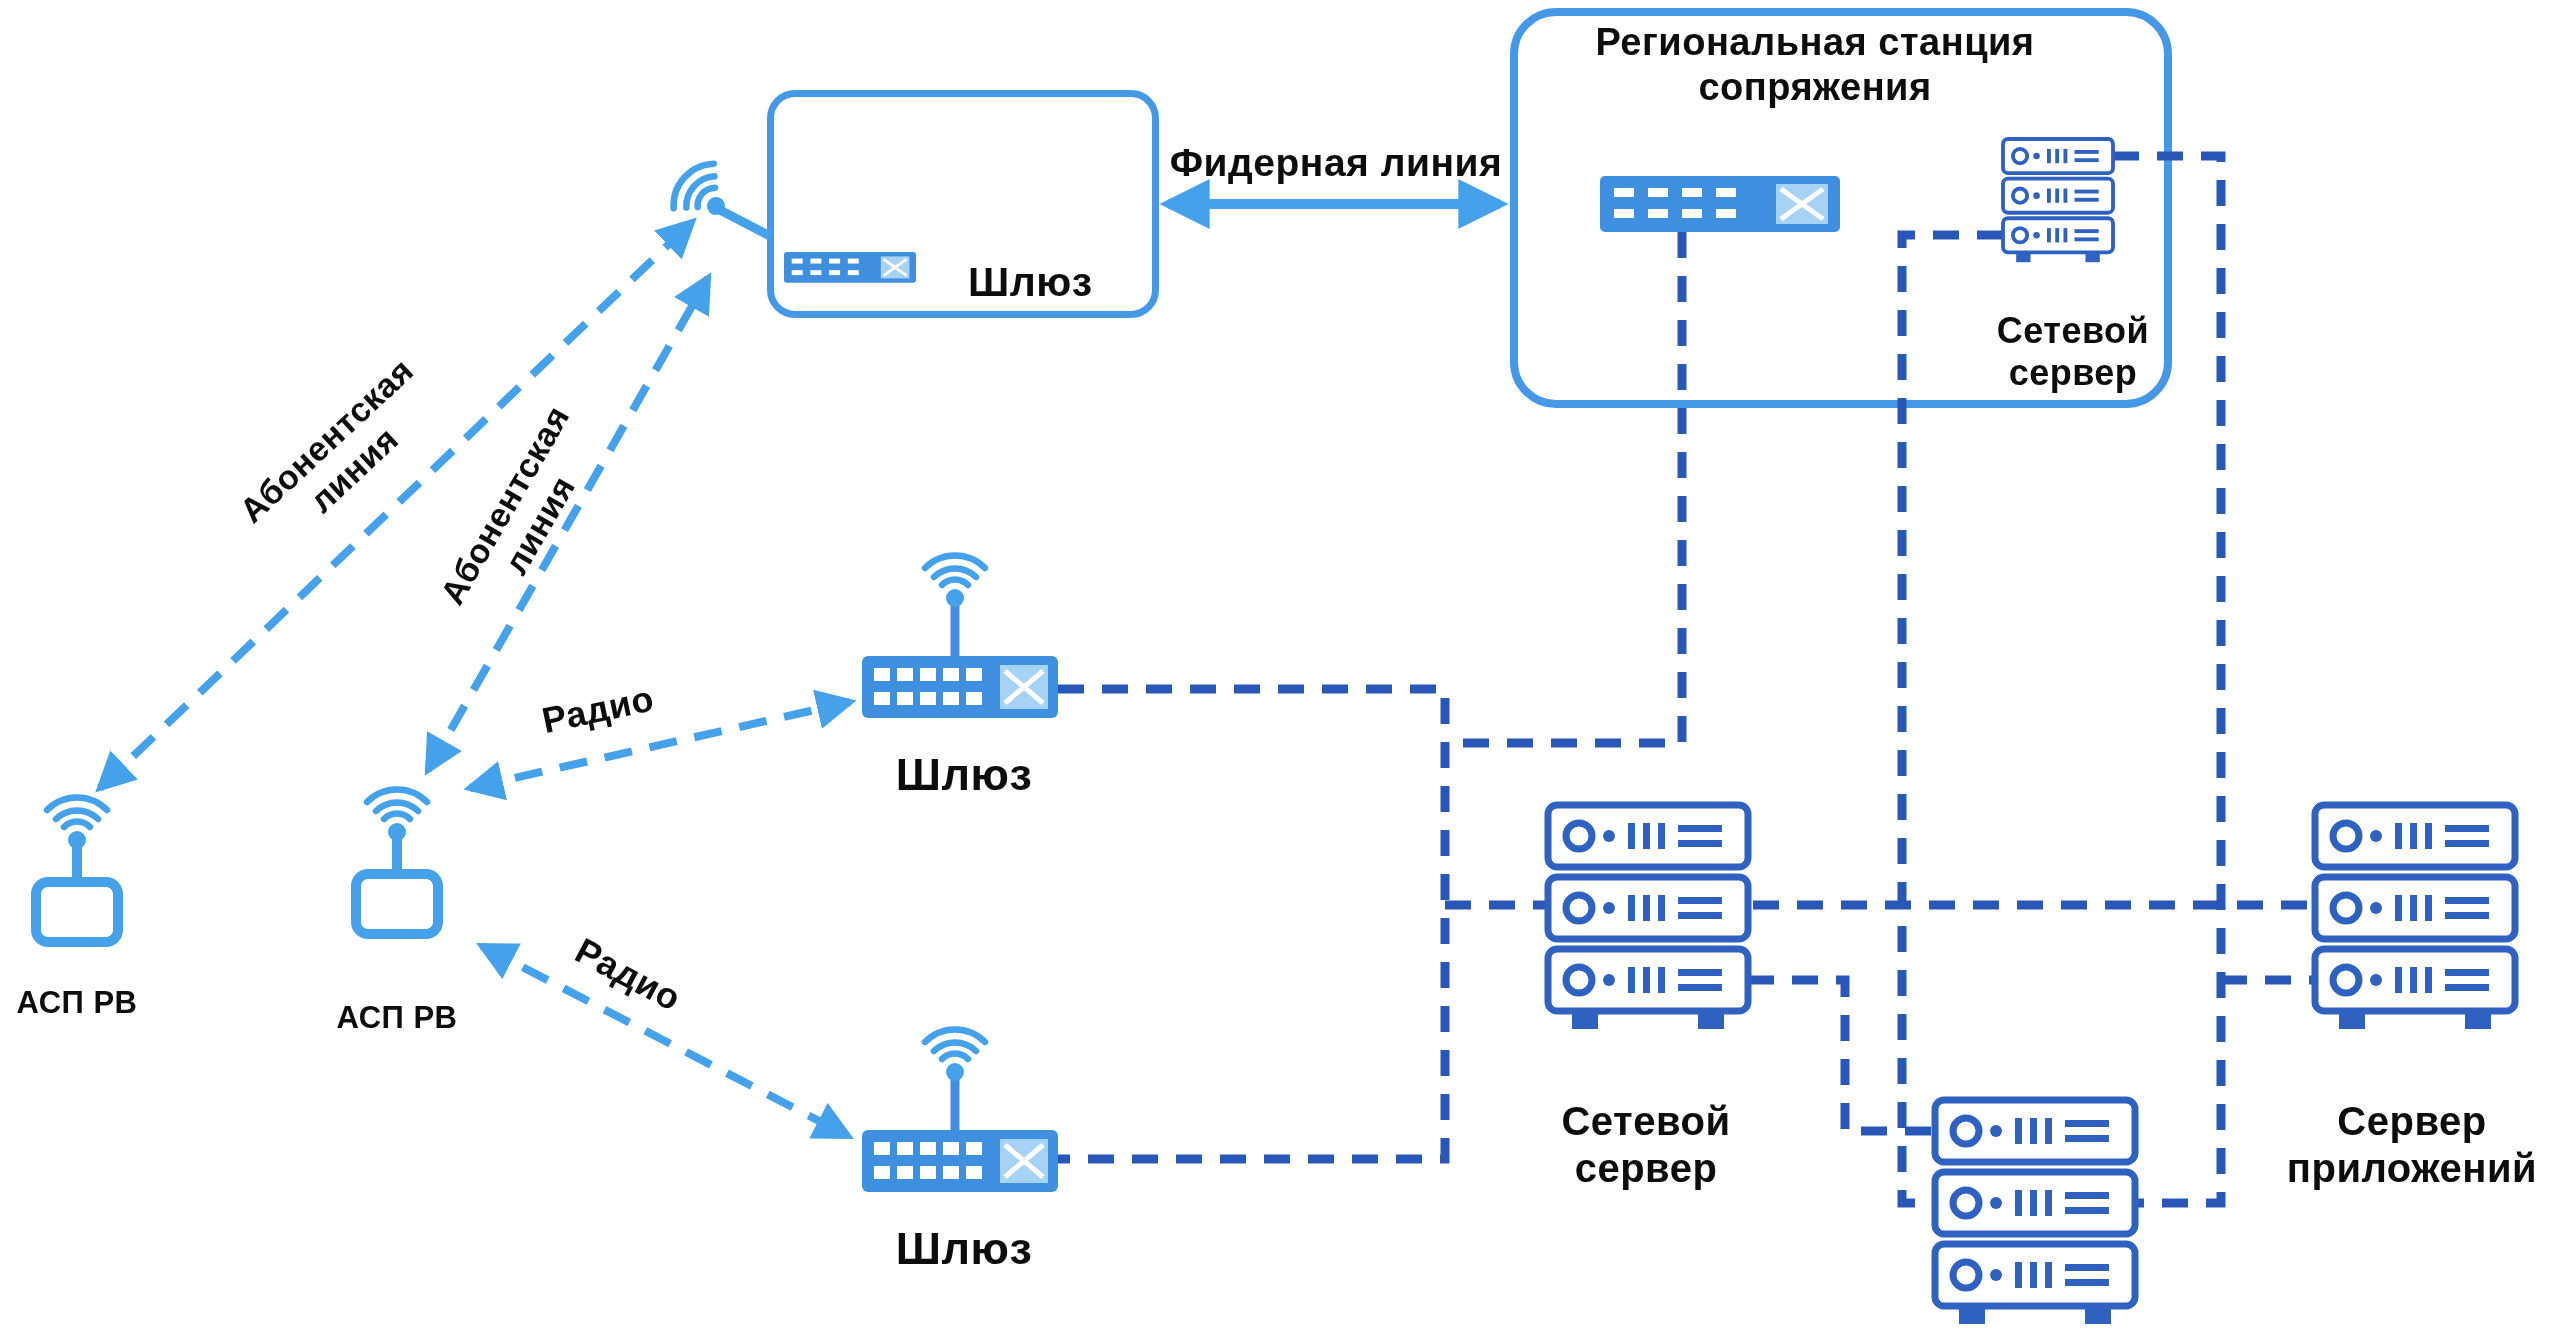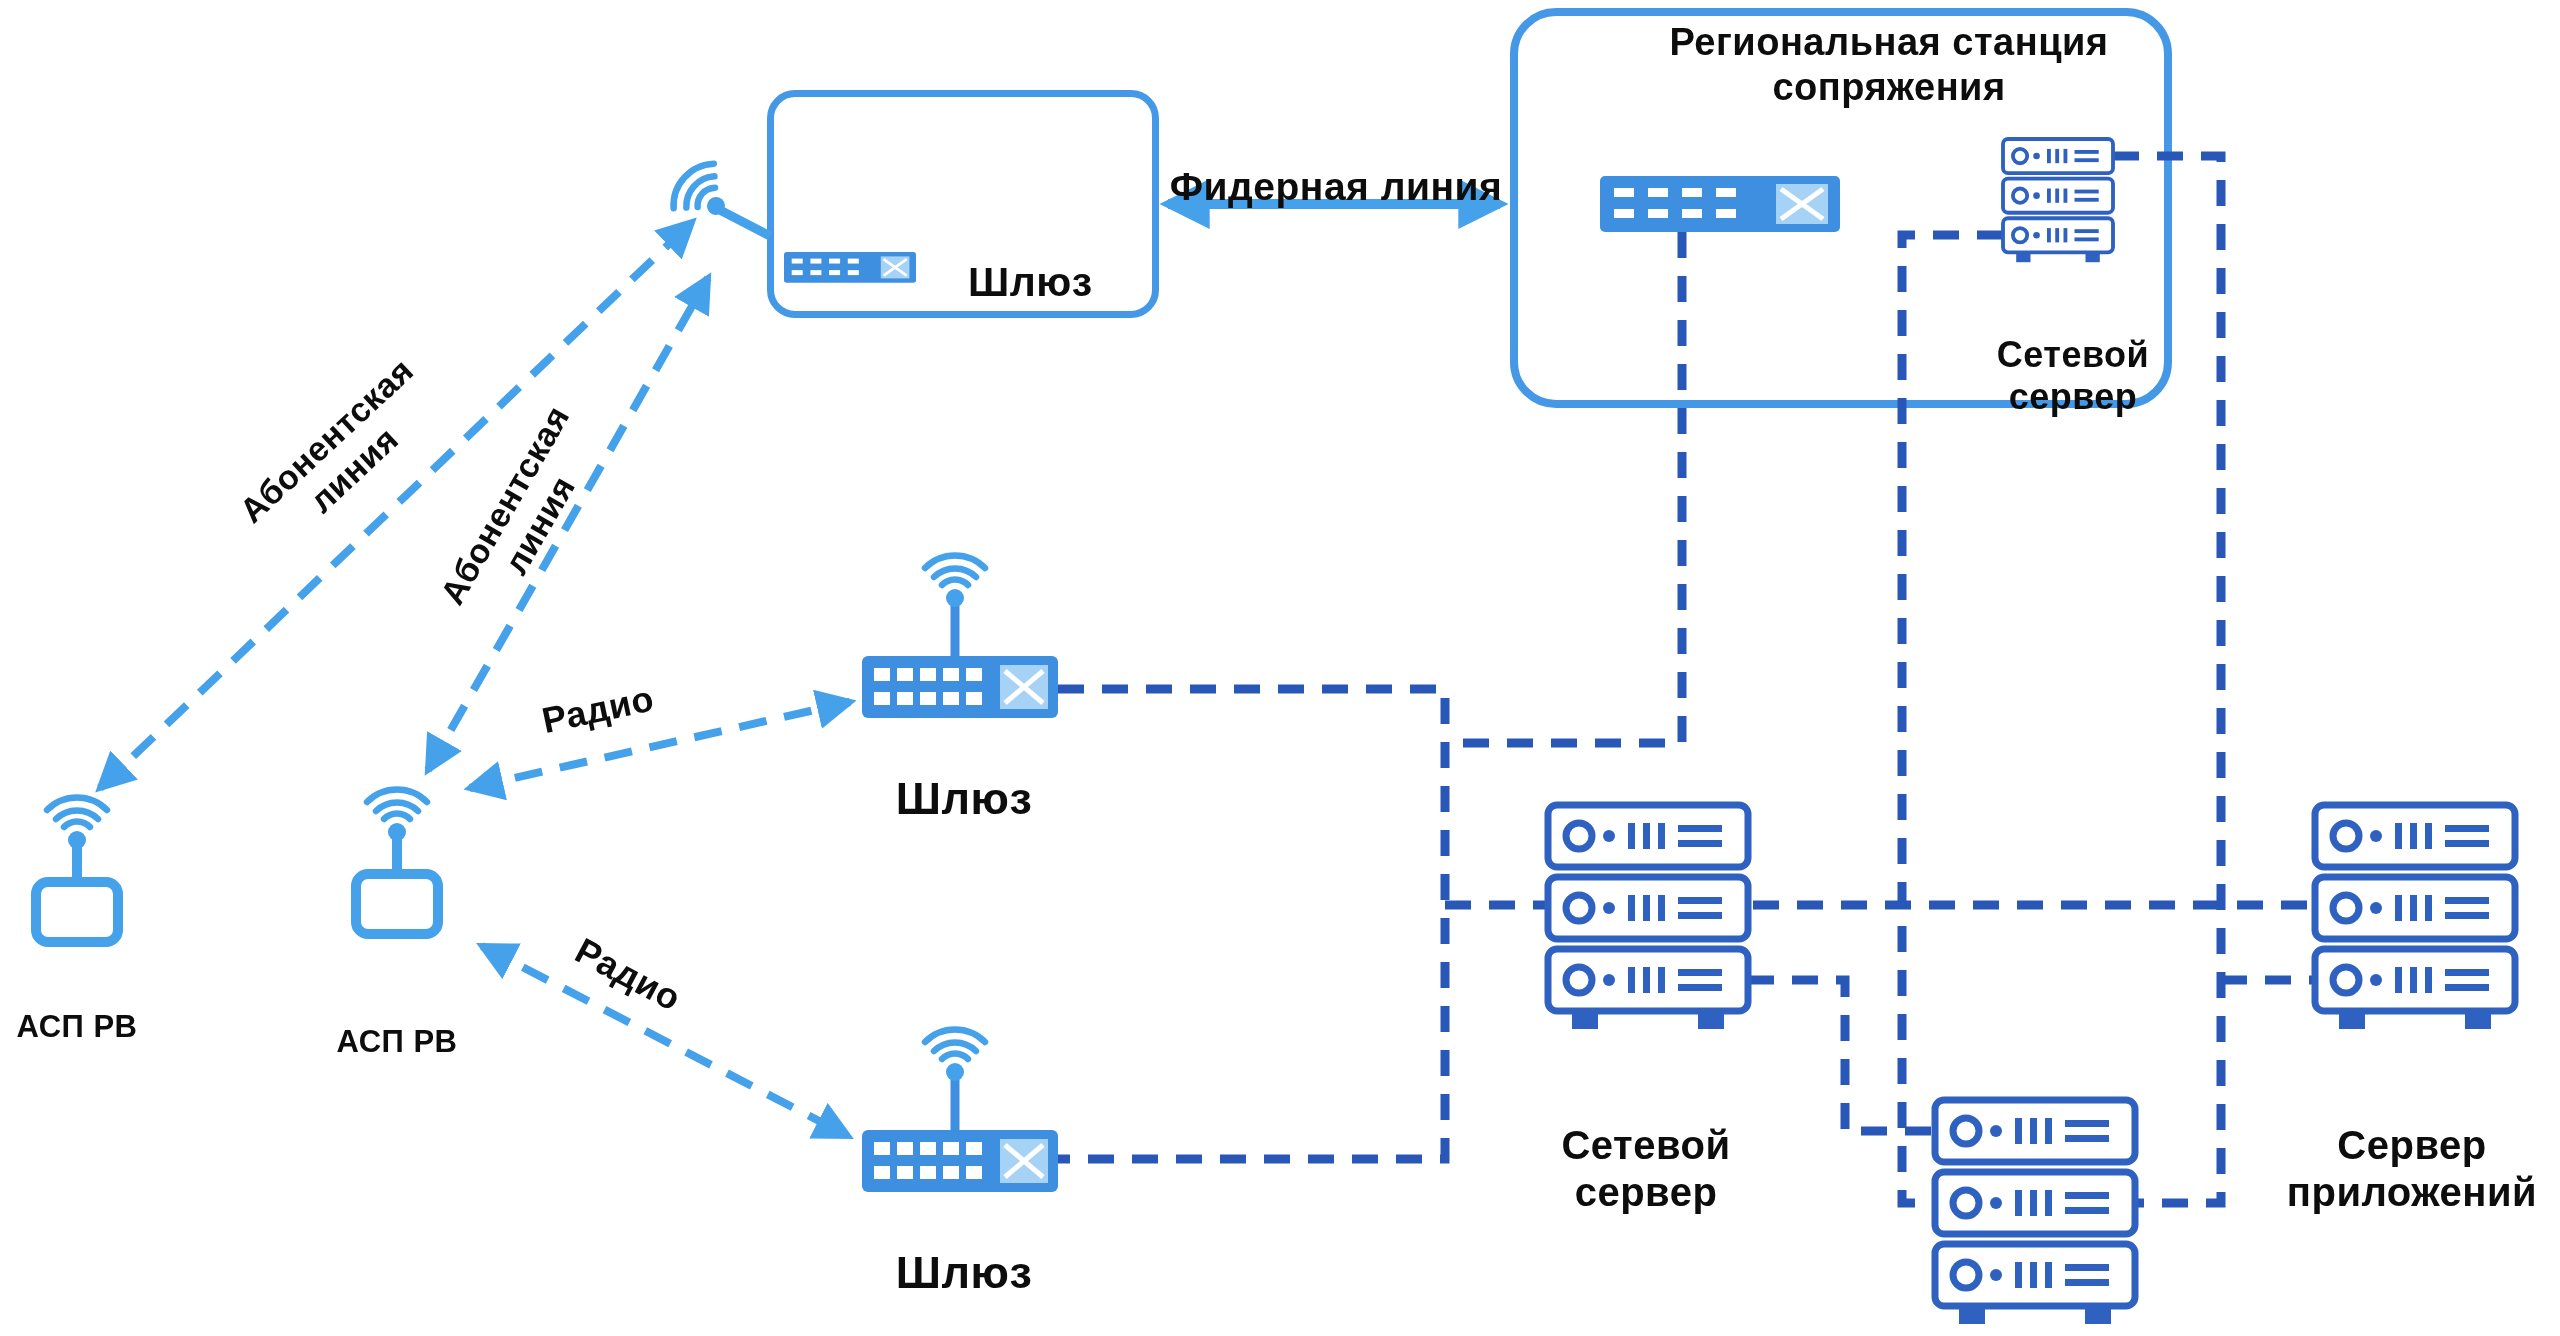--- a/index.html
+++ b/index.html
@@ -4,21 +4,21 @@
 <style>
   * { margin:0; padding:0; box-sizing:border-box; }
   html,body { background:#ffffff; font-family:"Liberation Sans", sans-serif; }
   #stage { position:relative; width:2560px; height:1336px; background:#ffffff; overflow:hidden; }
   .box { position:absolute; background:#ffffff; border:7px solid #4598e6; z-index:1; }
   #spacecraft-box { left:767px; top:90px; width:392px; height:228px; border-radius:28px; }
   #regional-box   { left:1510px; top:8px; width:662px; height:400px; border-radius:46px; border-width:8px; }
   svg.layer { position:absolute; left:0; top:0; z-index:5; }
   .lbl { position:absolute; color:#0d0d0d; font-weight:800; white-space:pre-line;
          text-align:center; z-index:10; line-height:1.18; letter-spacing:0.5px; }
-  .ctr { transform:translate(-50%,0);margin-top:24px; }
+  .ctr { transform:translate(-50%,0); }
   .rot { transform-origin:center; }
 </style>
 </head>
 <body>
 
 <div id="stage">
 
   <div id="spacecraft-box" class="box"></div>
   <div id="regional-box" class="box"></div>
 
@@ -134,21 +134,21 @@
     <use href="#terminal" transform="translate(77,840)"></use>
     <use href="#terminal" transform="translate(397,832)"></use>
 
     <use href="#server-stack" transform="translate(1548,805)"></use>
     <use href="#server-stack" transform="translate(2315,805)"></use>
     <use href="#server-stack" transform="translate(1935,1100)"></use>
   </svg>
 
   <div class="lbl" style="left:968px;top:258px;font-size:41px;">Шлюз</div>
 
-  <div class="lbl" style="left:1584px;top:20px;width:610px;font-size:38px;">Региональная станция
+  <div class="lbl" style="left:1510px;top:20px;width:610px;font-size:38px;">Региональная станция
 сопряжения</div>
   <div class="lbl ctr" style="left:2073px;top:310px;font-size:36px;">Сетевой
 сервер</div>
 
   <div class="lbl ctr" style="left:1336px;top:140px;font-size:39px;">Фидерная линия</div>
 
   <div class="lbl rot" style="left:195px;top:440px;width:290px;font-size:34px;transform:translate(-50%,-50%) rotate(-43deg);left:340px;top:455px;">Абонентская линия</div>
   <div class="lbl rot" style="width:290px;font-size:34px;transform:translate(-50%,-50%) rotate(-60deg);left:522px;top:515px;">Абонентская линия</div>
 
   <div class="lbl rot" style="font-size:36px;transform:translate(-50%,-50%) rotate(-12deg);left:598px;top:710px;">Радио</div>

